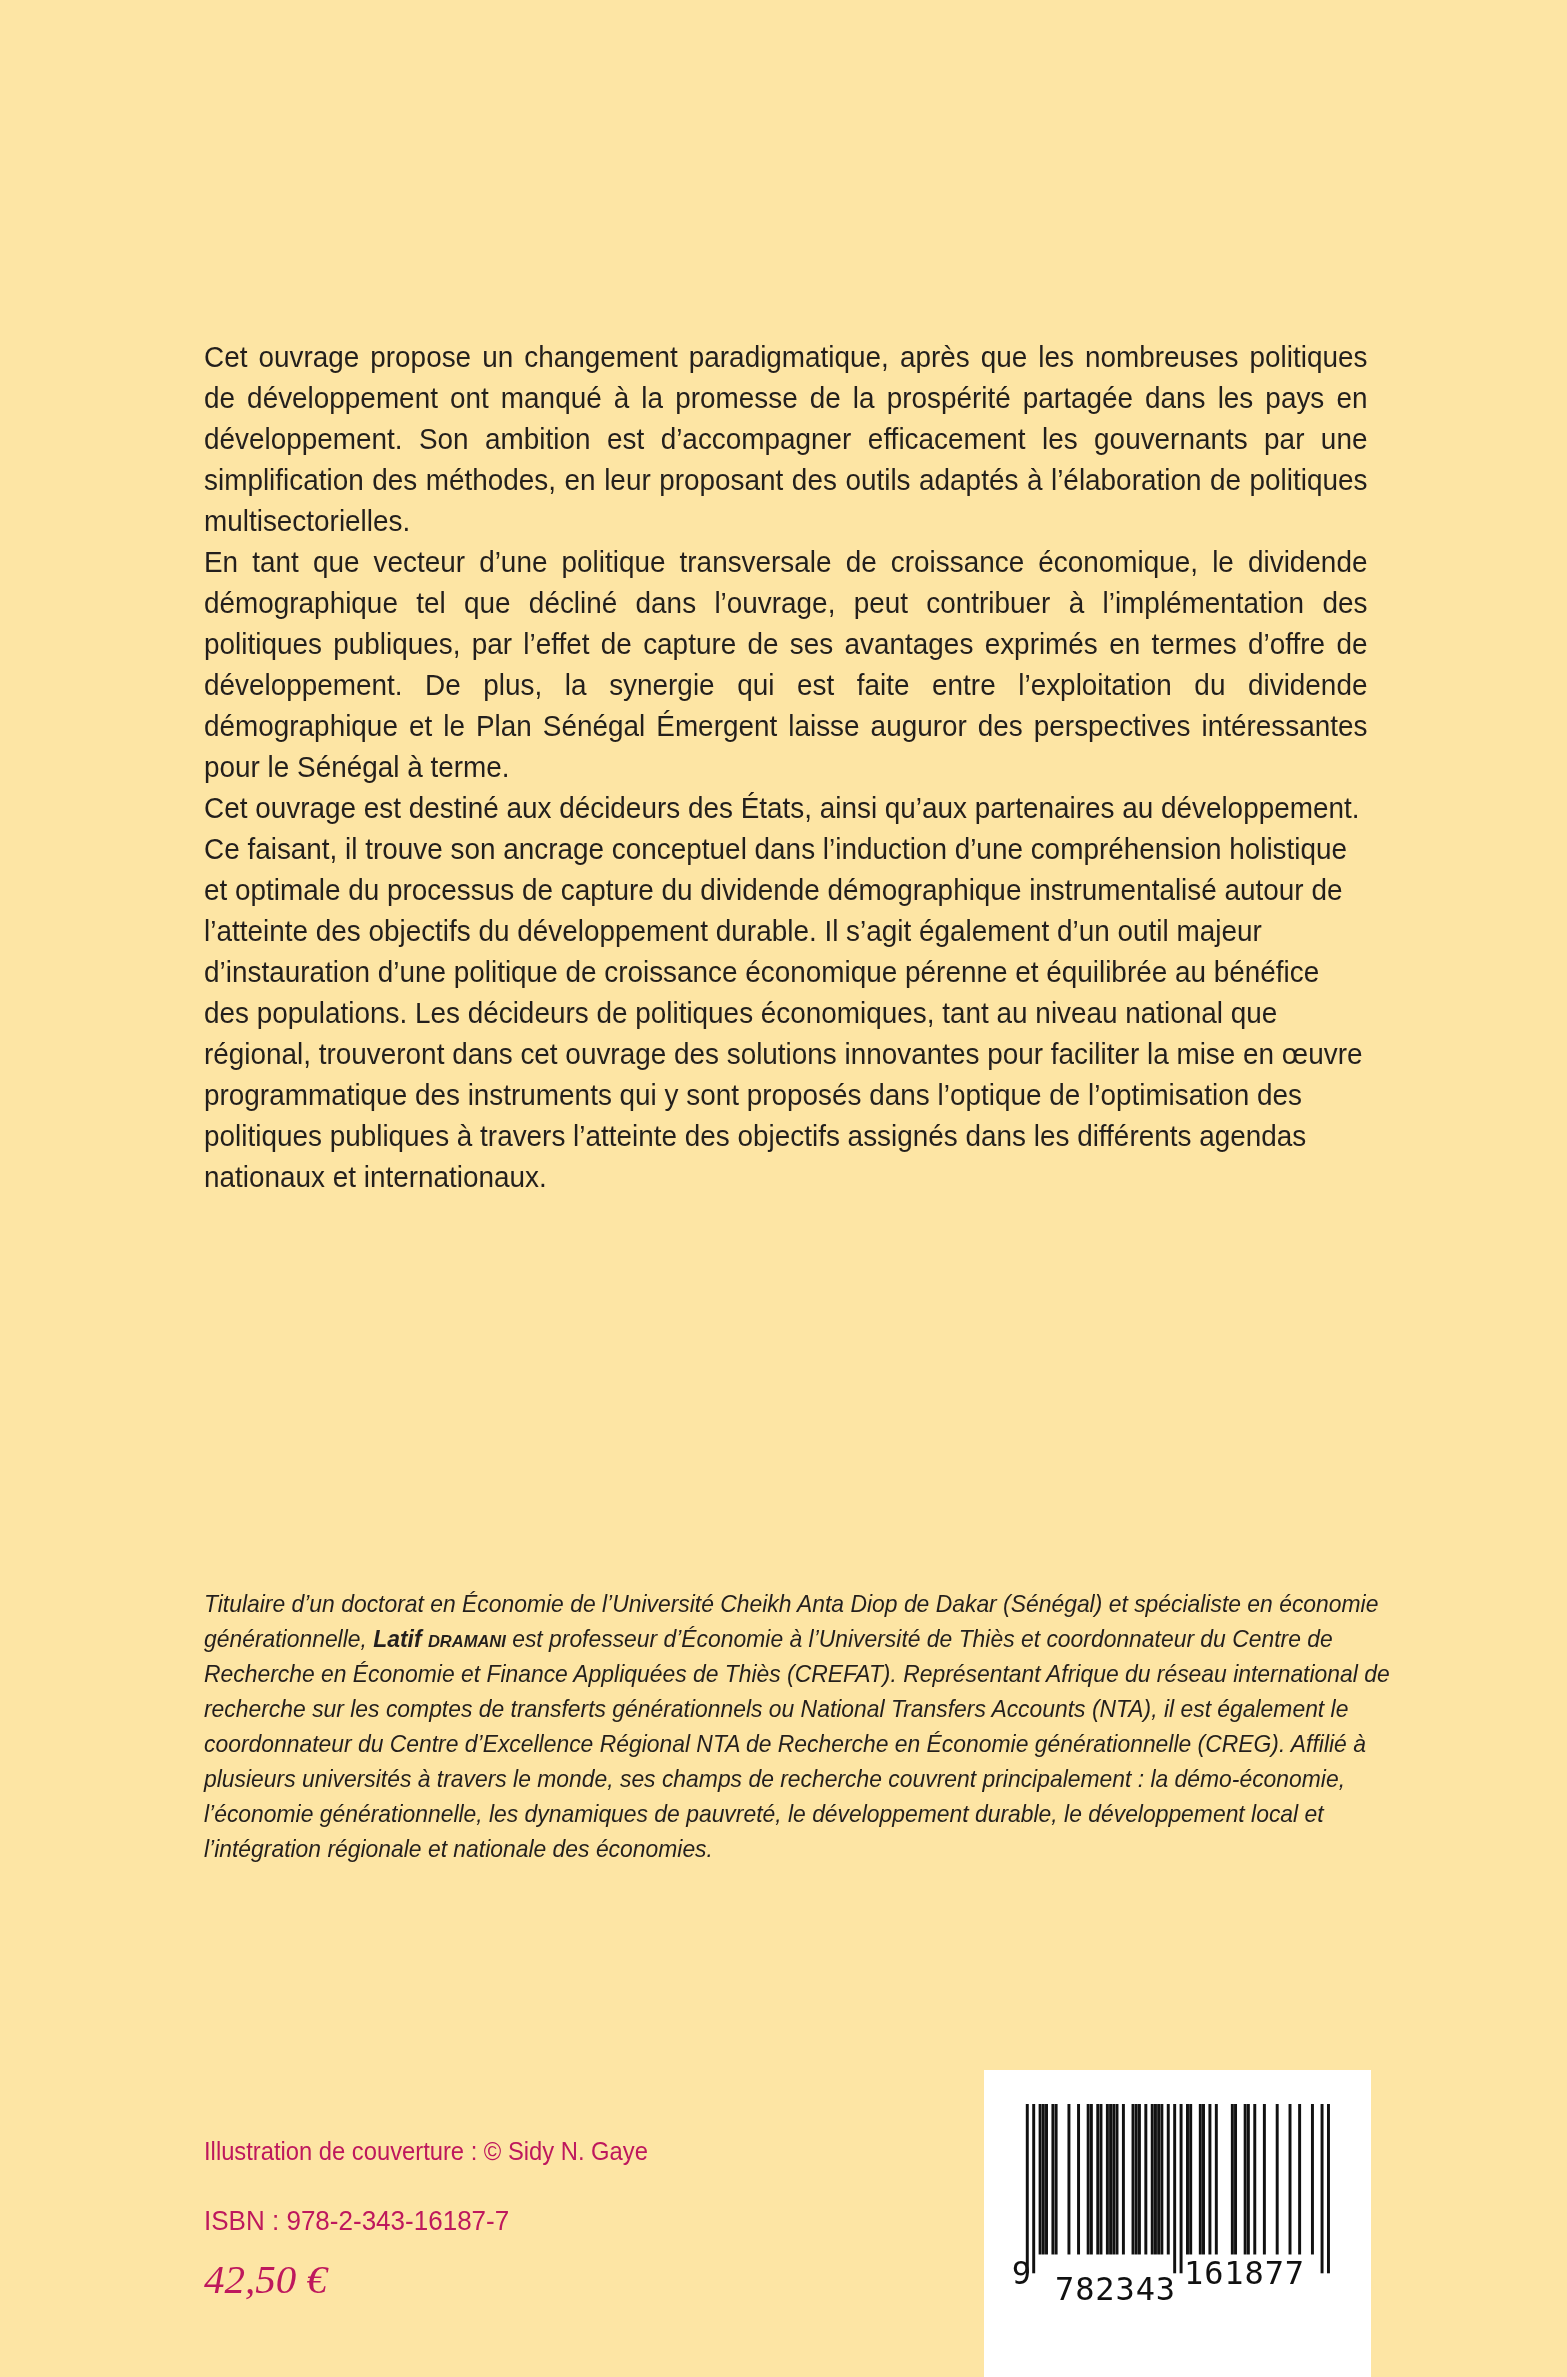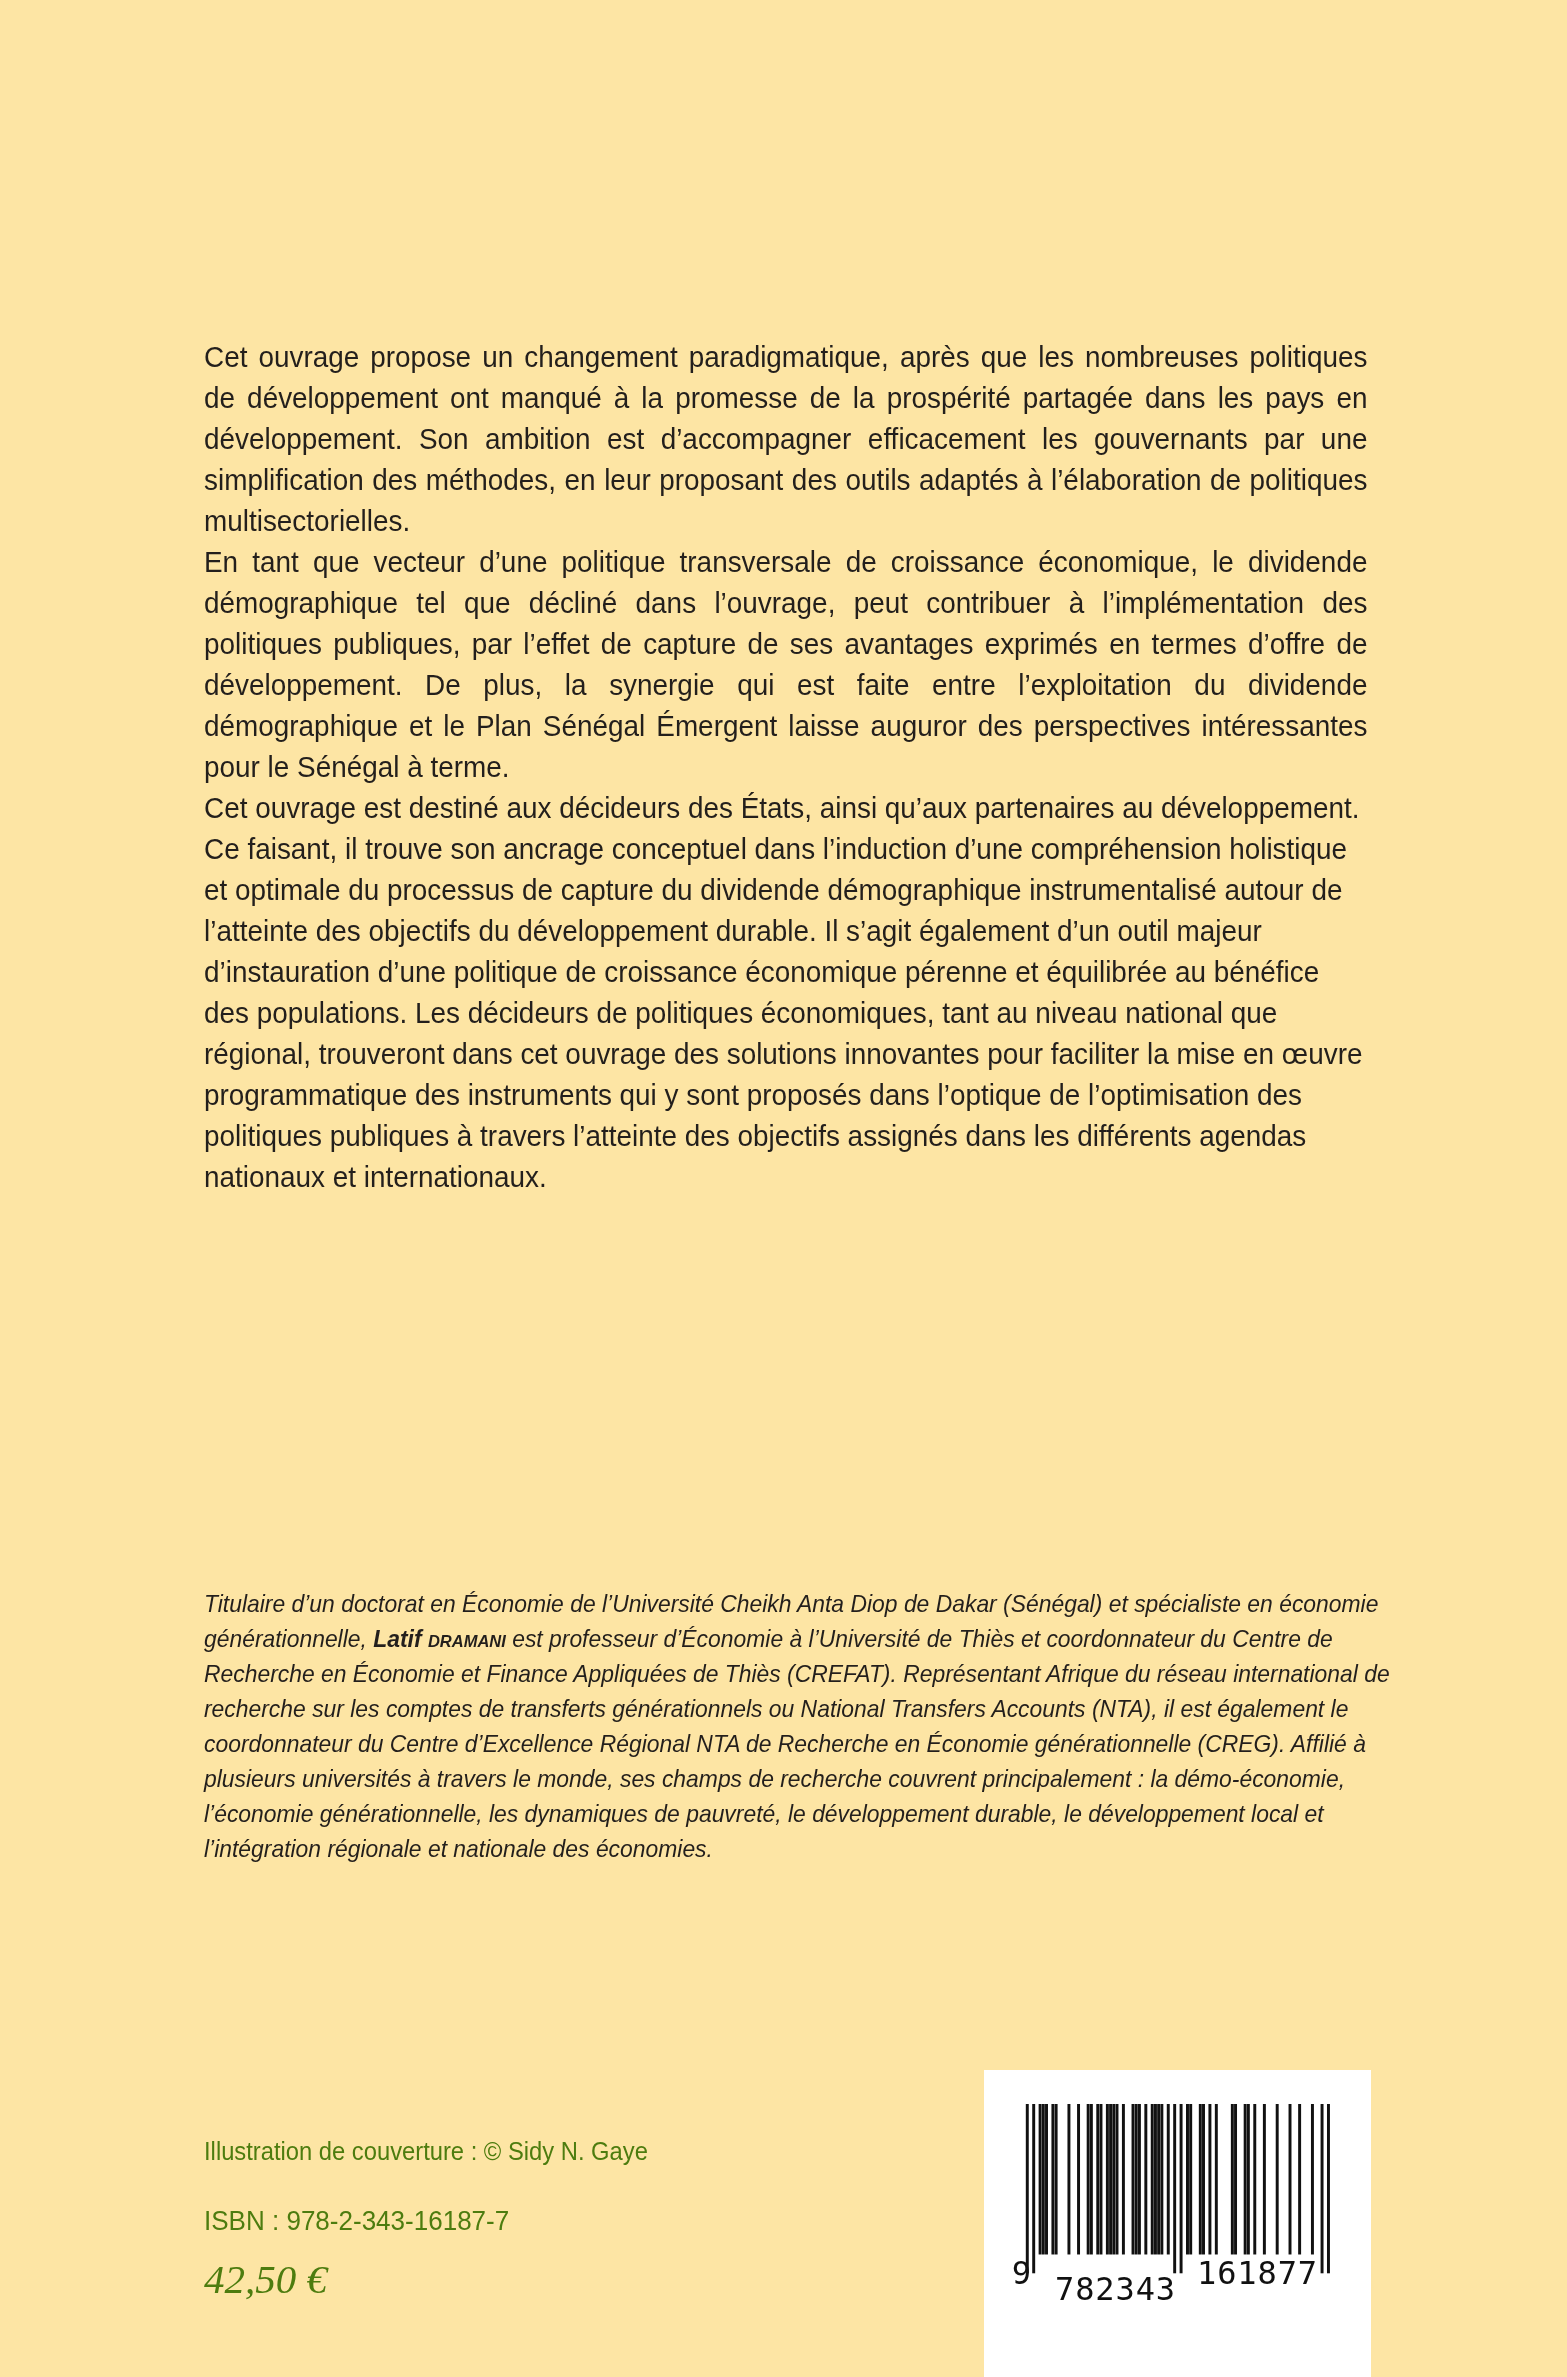--- a/index.html
+++ b/index.html
@@ -87,21 +87,21 @@
     font-size: 1.0em;
   }
   .author-last .cap { font-size: 1.0em; }
 
   
   .footer {
     position: absolute;
     left: 204px;
     top: 2137px;
     width: 771px;
-    color: #4d7c0f;
+    color: #be185d;
   }
   .credit {
     font-size: 25px;
     line-height: 29px;
     transform: scaleX(0.95);
     transform-origin: left top;
     white-space: nowrap;
   }
   .isbn {
     margin-top: 39px;
@@ -144,21 +144,21 @@
     width: 336px;
     height: 41px;
     font-family: "DejaVu Sans Mono", monospace;
     font-size: 32px;
     color: #111111;
     letter-spacing: 0.9px;
     white-space: nowrap;
   }
   .bc-d-left  { position: absolute; left: 1.7px;   top: 0; }
   .bc-d-mid   { position: absolute; left: 45px;  top: 16px; }
-  .bc-d-right { position: absolute; left: 187px; top: 0; }
+  .bc-d-right { position: absolute; left: 174px; top: 0; }
 </style>
 </head>
 <body>
 
 <div class="cover">
 
 
   <div class="blurb">
     <p>Cet ouvrage propose un changement paradigmatique, après que les nombreuses politiques de développement ont manqué à la promesse de la prospérité partagée dans les pays en développement. Son ambition est d’accompagner efficacement les gouvernants par une simplification des méthodes, en leur proposant des outils adaptés à l’élaboration de politiques multisectorielles.</p>
     <p>En tant que vecteur d’une politique transversale de croissance économique, le dividende démographique tel que décliné dans l’ouvrage, peut contribuer à l’implémentation des politiques publiques, par l’effet de capture de ses avantages exprimés en termes d’offre de développement. De plus, la synergie qui est faite entre l’exploitation du dividende démographique et le Plan Sénégal Émergent laisse auguror des perspectives intéressantes pour le Sénégal à terme.</p>

